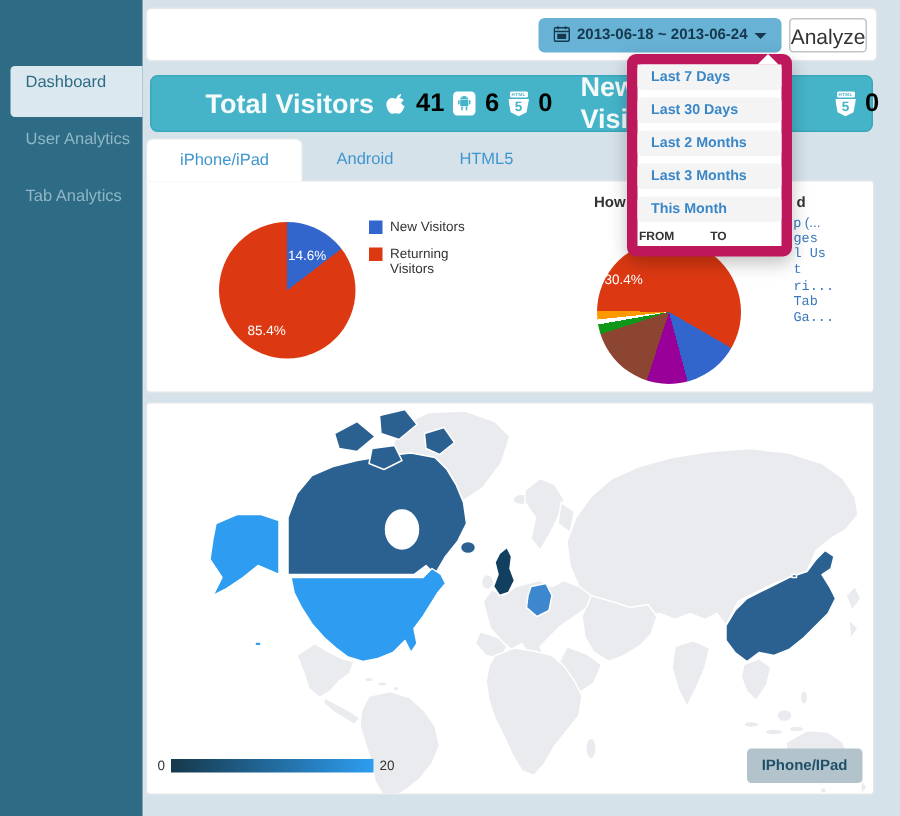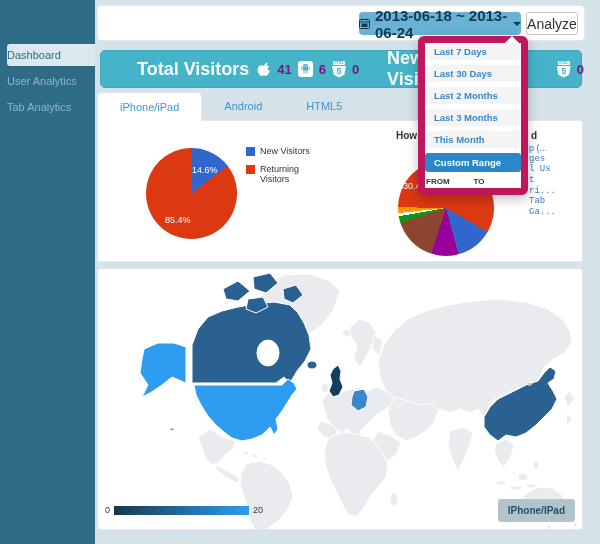--- a/index.html
+++ b/index.html
@@ -1,36 +1,36 @@
 <!DOCTYPE html>
 <html><head>
 <meta charset="utf-8">
 <style>
   * { margin:0; padding:0; box-sizing:border-box; }
   html,body { width:600px; height:544px; }
   body { font-family:"Liberation Sans", sans-serif; background:#d6e2ea; position:relative; overflow:hidden; }
 
   
   .sidebar { position:absolute; left:0; top:0; width:95px; height:544px; background:#2e6b85; z-index:5; }
-  .side-item { margin:4px 0 4px 7px; height:22px; line-height:22px; font-size:11px; color:#8fb6c6; border-radius:3px 0 0 3px; cursor:pointer; }
+  .side-item { margin:4px 0 4px 7px; height:34px; line-height:22px; font-size:11px; color:#8fb6c6; padding-left:10px; border-radius:3px 0 0 3px; cursor:pointer; }
   .side-item.active { background:#dbe8ef; color:#2e6b85; margin-right:0; border-radius:3px 0 0 3px; }
   .side-spacer { height:40px; }
 
   
   .topbar { position:absolute; left:97px; top:5px; width:488px; height:36px; background:#fff; border:1px solid #e4e8ea; border-radius:4px; z-index:10; }
   .date-btn { position:absolute; left:261px; top:6px; width:162px; height:23px; background:#68b2d6; border-radius:4px; display:flex; align-items:center; justify-content:center; gap:5px; cursor:pointer; }
-  .date-btn .dtxt { font-size:15px; font-weight:bold; color:#15384c; }
+  .date-btn .dtxt { font-size:10px; font-weight:bold; color:#15384c; }
   .caret { width:0; height:0; border-left:4px solid transparent; border-right:4px solid transparent; border-top:4px solid #15384c; }
   .analyze-btn { position:absolute; right:6px; top:6px; width:52px; height:23px; background:#fff; border:1px solid #c4c4c4; border-radius:3px; font-size:14px; color:#333; display:flex; align-items:center; justify-content:center; cursor:pointer; }
 
   
   .stats-bar { position:absolute; left:100px; top:50px; width:482px; height:38px; background:#45b4c8; border:1px solid #3aa6bb; border-radius:5px; z-index:8; }
   .stat-group { position:absolute; top:0; height:36px; display:flex; align-items:center; gap:6px; }
   .stat-label { font-size:18px; color:rgba(255,255,255,.95);font-weight:bold; }
-  .stat-num { font-size:13px; color:#701a75; font-weight:bold; }
+  .stat-num { font-size:17px; color:#000000; font-weight:bold; }
   .g-left { left:36px; }
   .g-right { left:286px; }
   .spacer95 { width:92px; }
   .apple-ico svg { display:block; }
   .android-ico { width:15px; height:16px; background:#fff; border-radius:3px; display:flex; align-items:center; justify-content:center; }
   .html5-ico { width:14px; height:17px; position:relative; display:flex; align-items:flex-end; justify-content:center; }
   .html5-top { position:absolute; top:0; left:1px; right:1px; height:4px; background:#fff; border-radius:1px; font-size:3px; color:#45b4c8; text-align:center; line-height:4px; font-weight:bold; letter-spacing:.3px; }
   .html5-shield { width:14px; height:12px; background:#fff; clip-path:polygon(0 0,100% 0,88% 78%,50% 100%,12% 78%); font-size:9px; font-weight:bold; color:#45b4c8; text-align:center; line-height:11px; }
 
   
@@ -254,18 +254,17 @@
   </div>
   <div class="platform-badge">IPhone/IPad</div>
 </div>
 
 <div class="dropdown">
   <div class="dd-item">Last 7 Days</div>
   <div class="dd-item">Last 30 Days</div>
   <div class="dd-item">Last 2 Months</div>
   <div class="dd-item">Last 3 Months</div>
   <div class="dd-item">This Month</div>
-  <div class="dd-item custom">Custom Range</div>
   <div class="dd-ft-labels">
     <span>FROM</span>
     <span>TO</span>
   </div>
 </div>
 
 </body></html>

